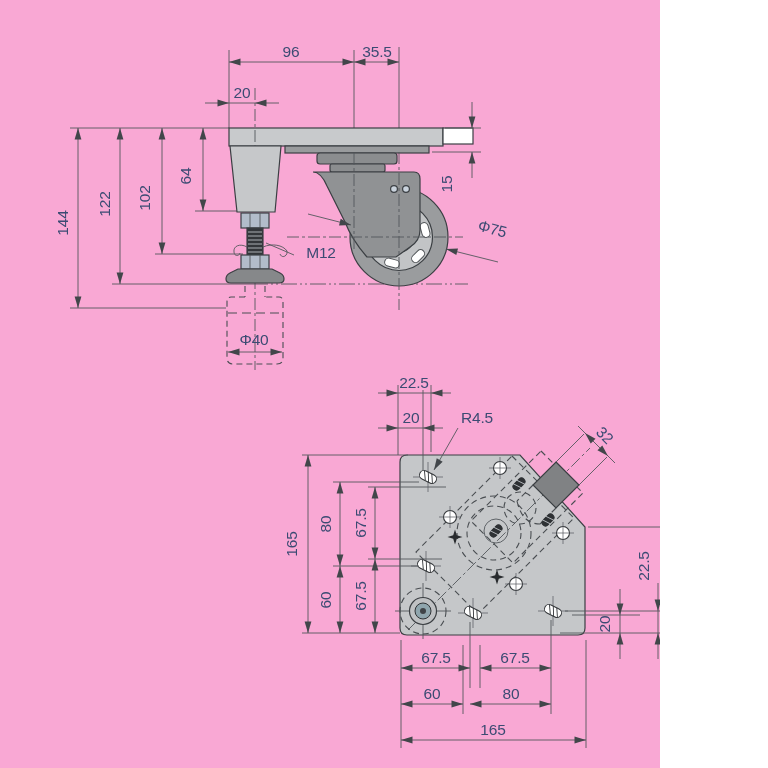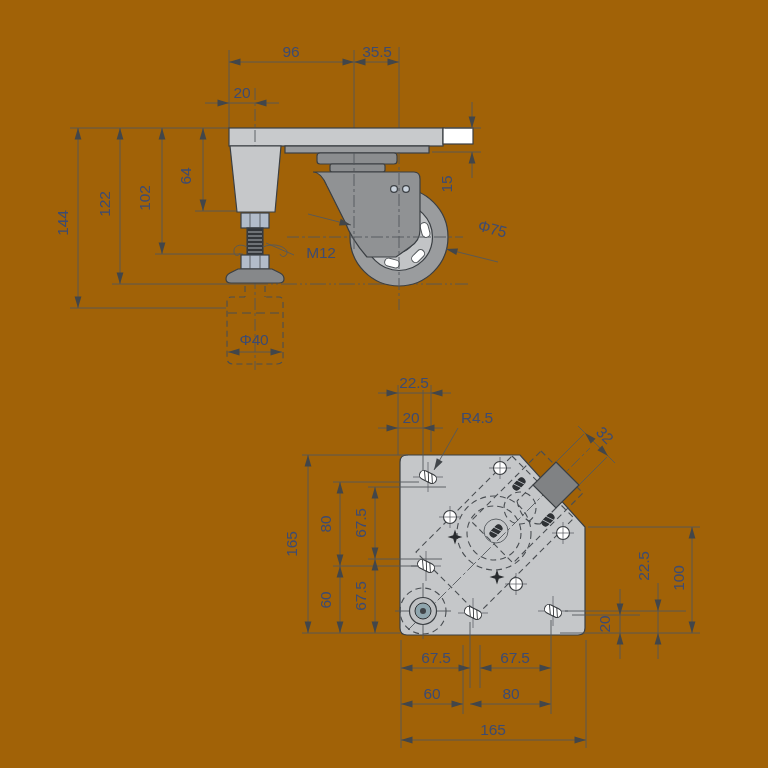--- a/index.html
+++ b/index.html
@@ -1,16 +1,16 @@
 <!DOCTYPE html>
 <html><head>
 <meta charset="utf-8">
 <style>
   html,body{margin:0;padding:0;background:#ffffff;}
-  .stage{width:768px;height:768px;position:relative;background:#a16207;overflow:hidden;
+  .stage{width:660px;height:768px;position:relative;background:#f9a8d4;overflow:hidden;
          font-family:"Liberation Sans", sans-serif;}
   svg text{font-family:"Liberation Sans", sans-serif;font-size:15.5px;letter-spacing:-0.2px;}
   .dimtxt{fill:#3c4b73;}
   .thin{stroke:#54585c;stroke-width:0.9;fill:none;}
   .part{stroke:#3b3f43;stroke-width:1.2;}
   .cl{stroke:#54585c;stroke-width:0.9;fill:none;stroke-dasharray:12 3 3 3;}
   .hid{stroke:#4a4e52;stroke-width:1.1;fill:none;stroke-dasharray:6 4;}
 </style>
 </head>
 <body>

